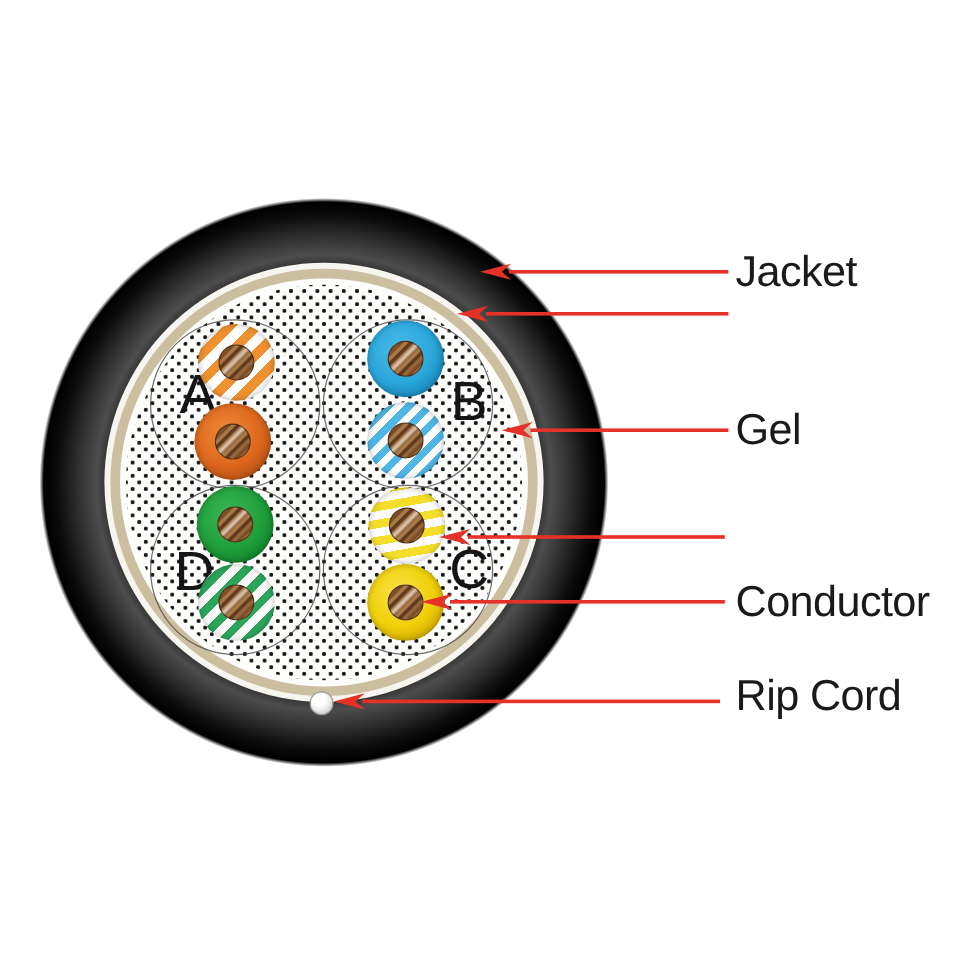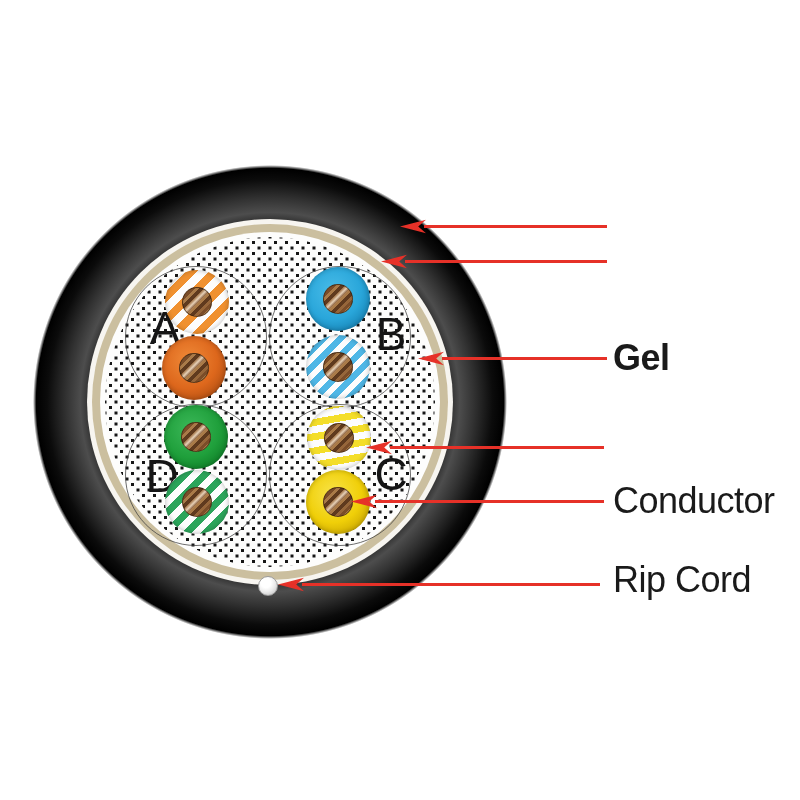--- a/index.html
+++ b/index.html
@@ -65,21 +65,21 @@
     clip-path:polygon(0% 50%,100% 5%,70% 50%,100% 95%);}
   .l-jacket{left:424px;top:225px;width:183px;} .h-jacket{left:400px;top:219px;}
   .l-pe{left:405px;top:260px;width:202px;}     .h-pe{left:381px;top:254px;}
   .l-gel{left:442px;top:357px;width:165px;}    .h-gel{left:418px;top:351px;}
   .l-ins{left:390px;top:446px;width:214px;}    .h-ins{left:366px;top:440px;}
   .l-con{left:375px;top:500px;width:229px;}    .h-con{left:351px;top:494px;}
   .l-rip{left:302px;top:583px;width:298px;}    .h-rip{left:278px;top:577px;}
 
   .callout-label{position:absolute;left:613px;font-size:36px;line-height:42px;
     letter-spacing:-0.5px;color:#1a1a1a;white-space:nowrap;}
-  .t-jacket{top:205px;} .t-pe{top:240px;} .t-gel{top:337px;font-weight:bold;}
+  .t-jacket{top:205px;} .t-pe{top:240px;} .t-gel{top:337px;}
   .t-ins{top:427px;}    .t-con{top:480px;} .t-rip{top:559px;}
 </style>
 </head>
 <body>
 
 <div class="stage">
 
   <div class="circle jacket"></div>
   <div class="circle white-ring"></div>
   <div class="circle tape"></div>
@@ -132,16 +132,17 @@
   <div class="ahead h-pe"></div>
   <div class="aline l-gel"></div>
   <div class="ahead h-gel"></div>
   <div class="aline l-ins"></div>
   <div class="ahead h-ins"></div>
   <div class="aline l-con"></div>
   <div class="ahead h-con"></div>
   <div class="aline l-rip"></div>
   <div class="ahead h-rip"></div>
 
+  <div class="callout-label t-jacket">Jacket</div>
   <div class="callout-label t-gel">Gel</div>
   <div class="callout-label t-rip">Rip Cord</div>
   <div class="callout-label t-con">Conductor</div>
 </div>
 
 </body></html>

